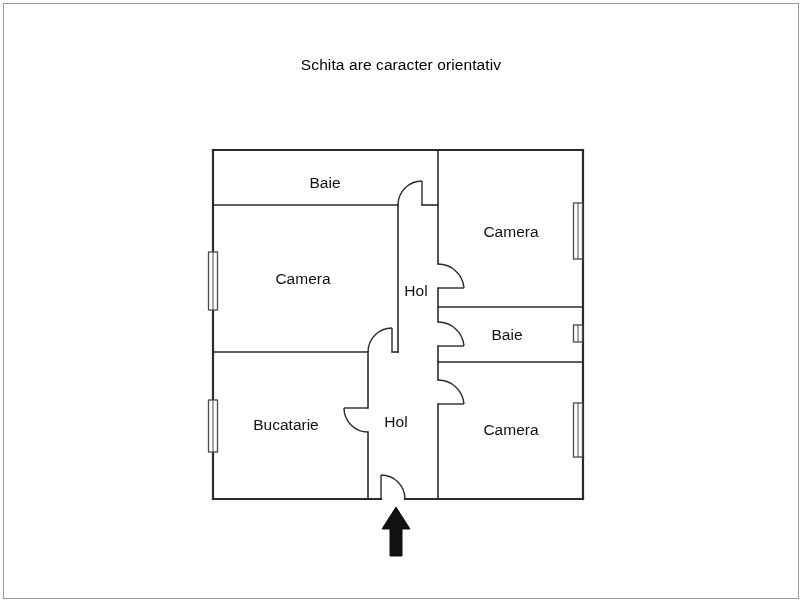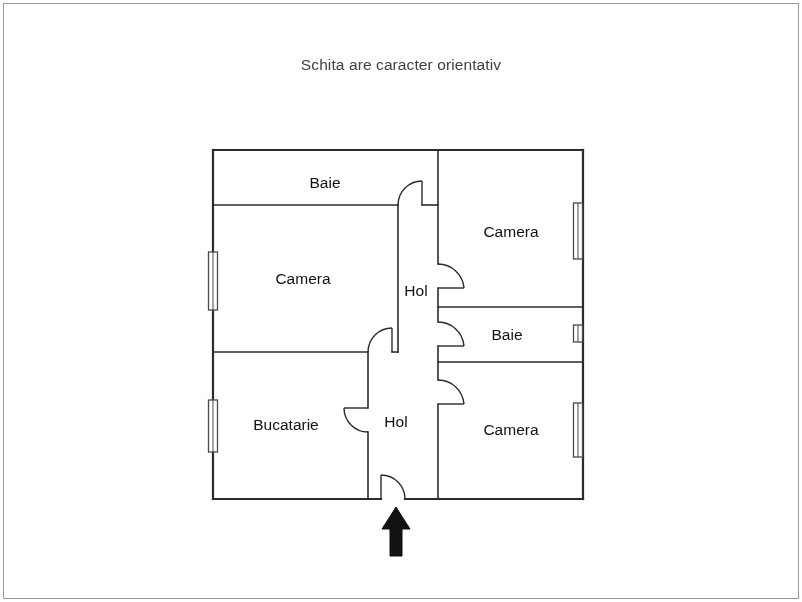--- a/index.html
+++ b/index.html
@@ -30,21 +30,21 @@
     border: 1px solid #9a9a9a;
     pointer-events: none;
   }
   #plan-title {
     position: absolute;
     left: 0;
     top: 56px;
     width: 802px;
     text-align: center;
     font-size: 15.5px;
-    color: #404040;
+    color: #000000;
     letter-spacing: 0.1px;
   }
   #plan-svg {
     position: absolute;
     left: 0;
     top: 0;
   }
   .room-label {
     font-family: "Liberation Sans", "DejaVu Sans", sans-serif;
     font-size: 15.5px;

